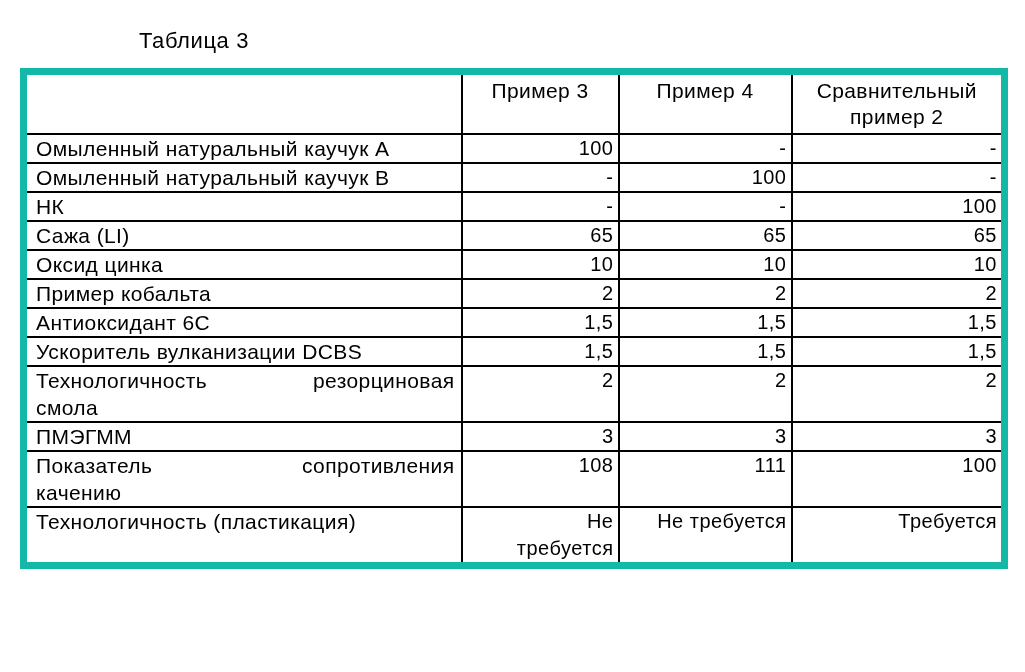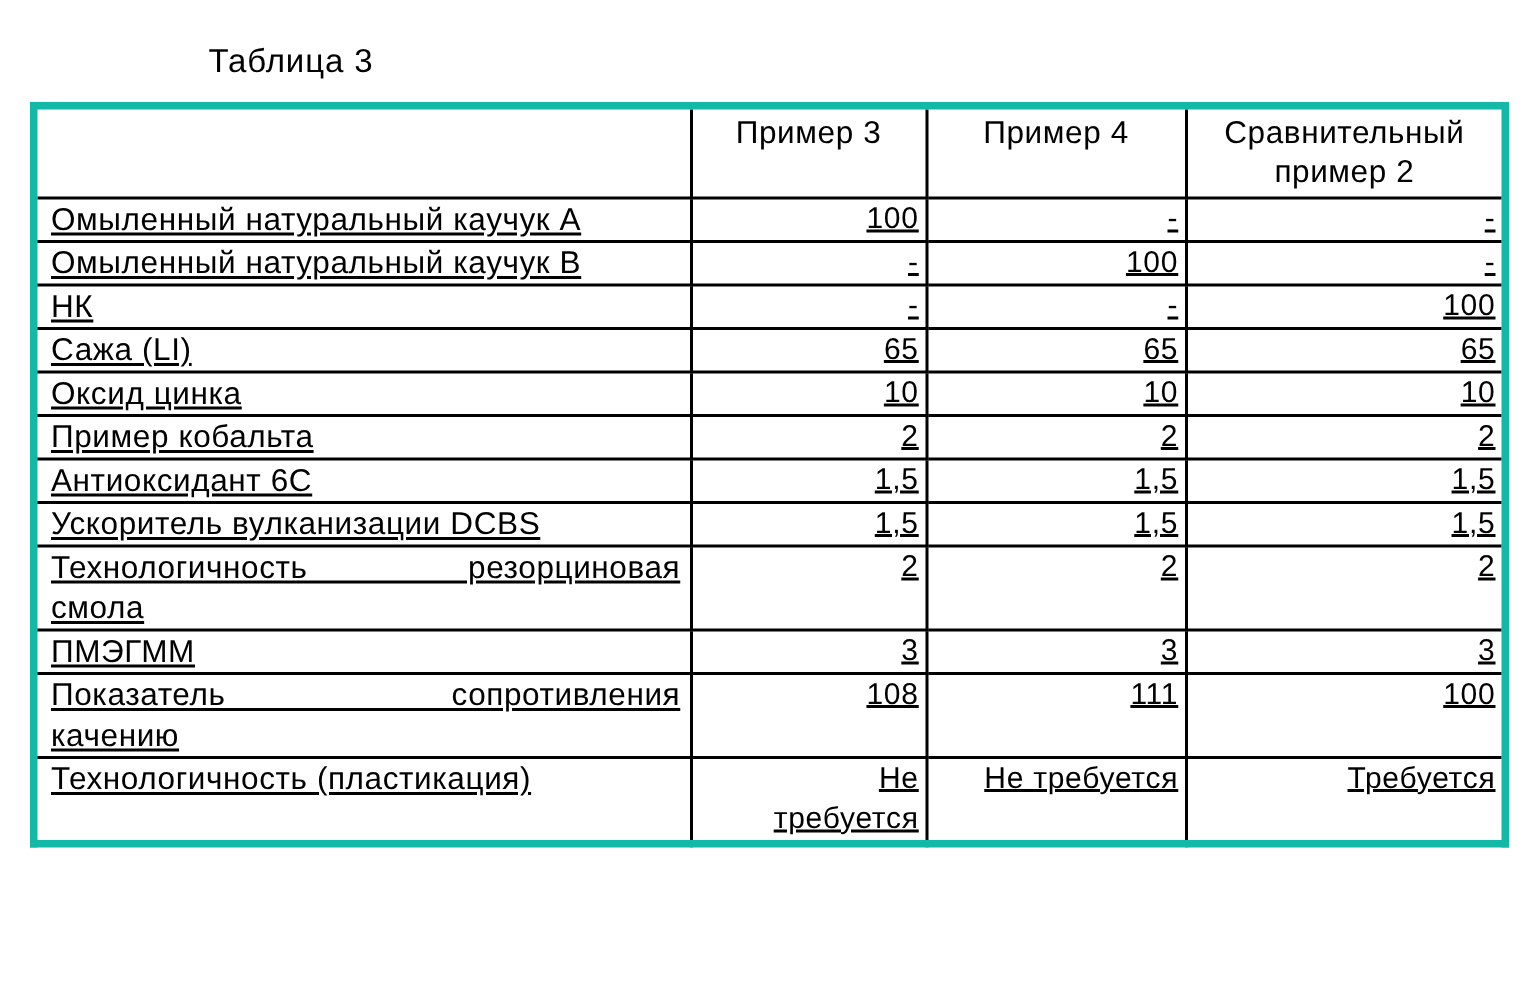--- a/index.html
+++ b/index.html
@@ -31,21 +31,21 @@
     white-space: nowrap;
     margin-left: 33px;
   }
   table.tbl {
     position: absolute;
     left: 20px;
     top: 68px;
     width: 981px;
     border-collapse: collapse;
     table-layout: fixed;
-    border: 5px solid #14b8a6;
+    border: 7px solid #14b8a6;
   }
   col.c0 { width: 438px; }
   col.c1 { width: 157px; }
   col.c2 { width: 173px; }
   col.c3 { width: 213px; }
   th, td {
     border: 2px solid #000000;
     vertical-align: top;
     font-weight: normal;
     overflow: hidden;
@@ -53,21 +53,20 @@
   thead th {
     height: 54px;
     text-align: center;
     font-size: 21px;
     line-height: 26px;
     letter-spacing: 0.4px;
     padding: 3px 6px 1px 6px;
   }
   tbody td {
     height: 27px;
-    text-decoration: underline;
   }
   td.label-cell {
     padding: 0 6px 0 9px;
     font-size: 21px;
     letter-spacing: 0.4px;
   }
   .lbl-line {
     line-height: 27px;
     white-space: nowrap;
   }

